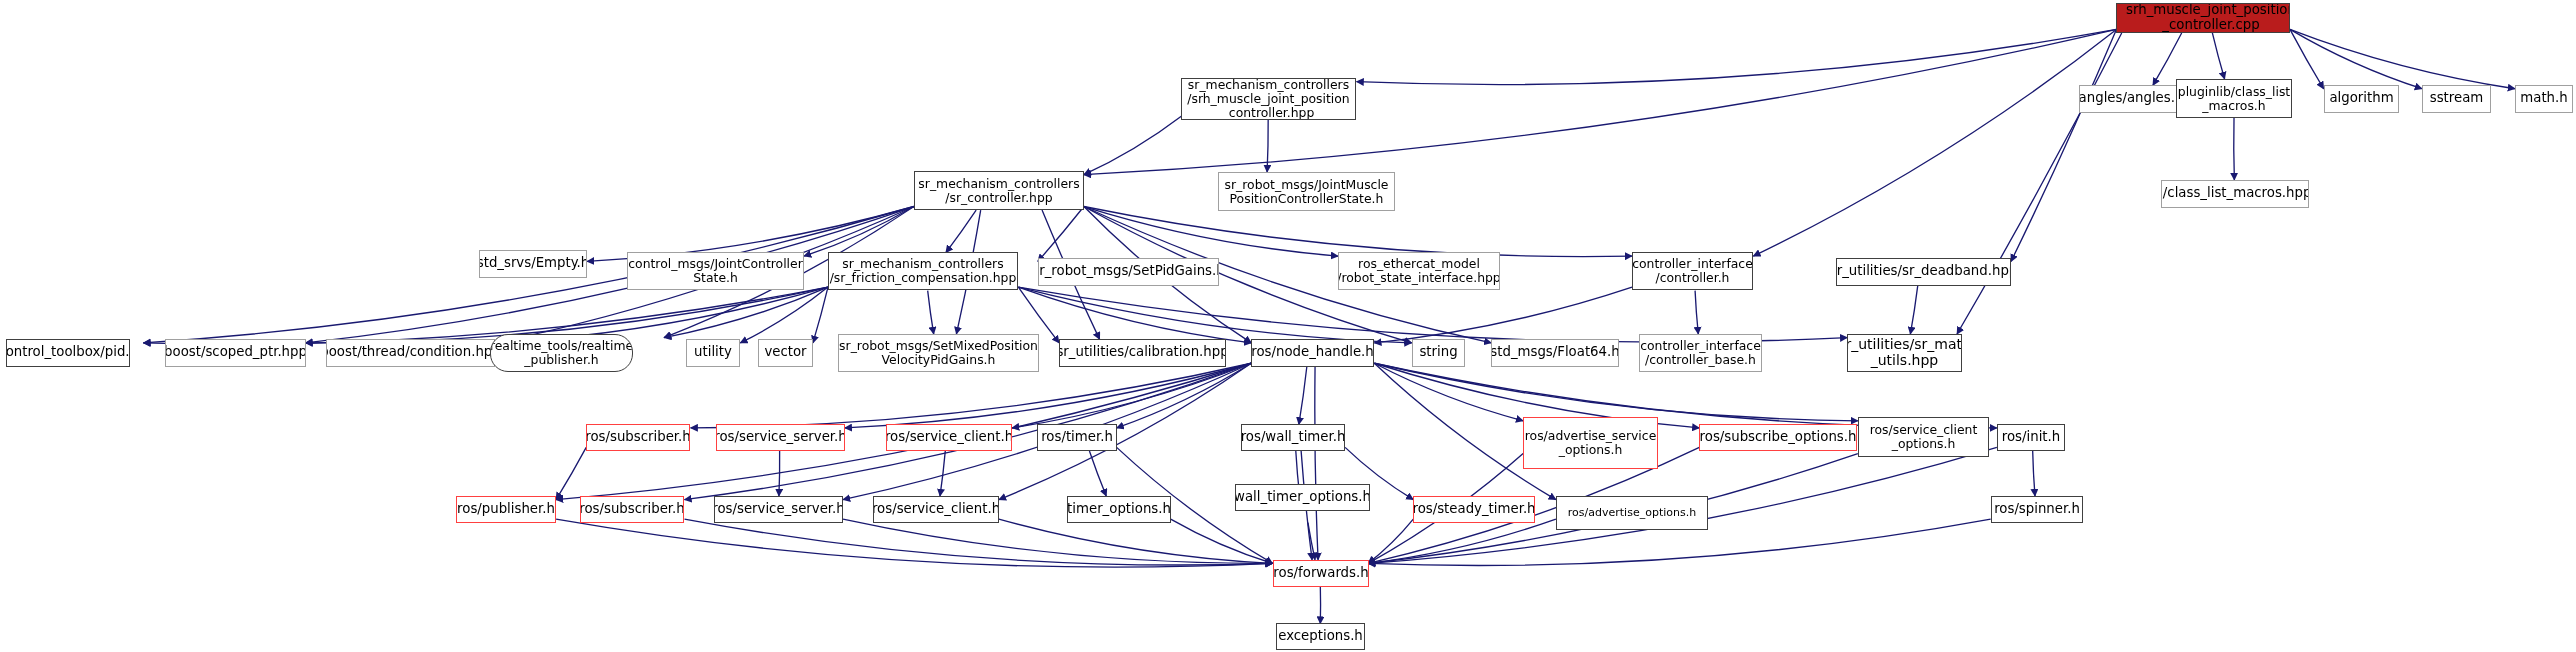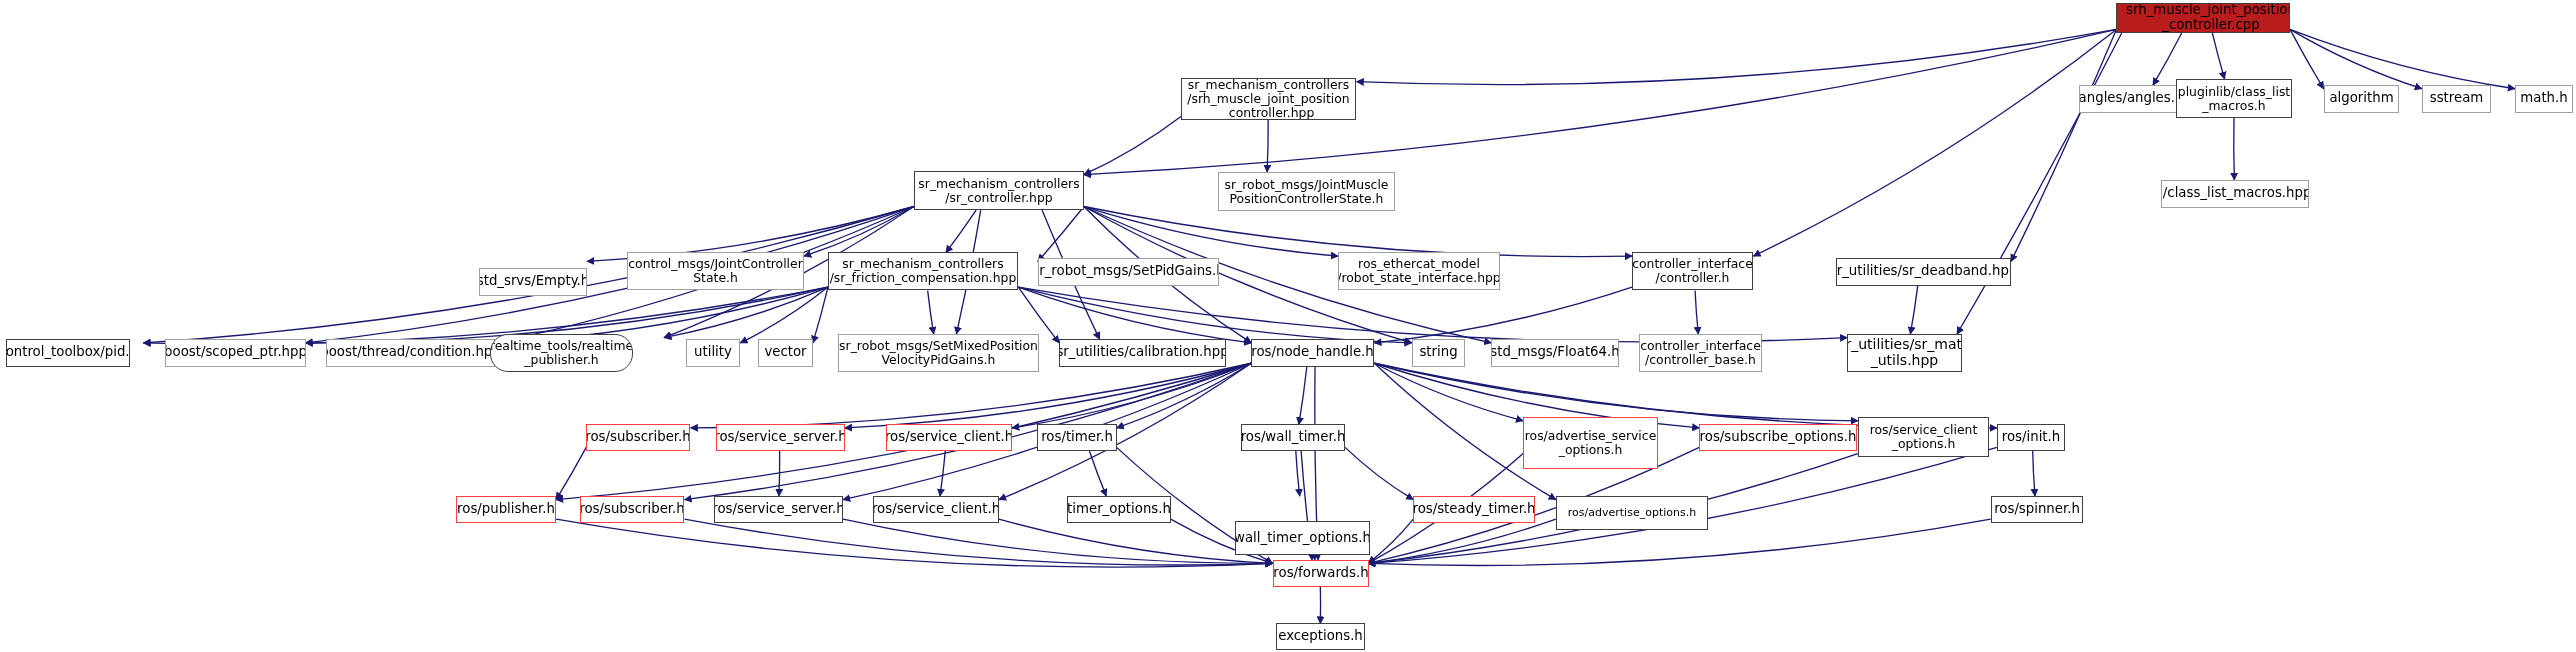--- a/index.html
+++ b/index.html
@@ -118,21 +118,21 @@
       <div class="node dark" style="left: 2176px; top: 79px; width: 116px; height: 39px; font-size: 12.4px;"><span>pluginlib/class_list
 _macros.h</span></div>
       <div class="node gray" style="left: 2324px; top: 85px; width: 75px; height: 27.5px; font-size: 13.3px;"><span>algorithm</span></div>
       <div class="node gray" style="left: 2422px; top: 85px; width: 69px; height: 27.5px; font-size: 13.3px;"><span>sstream</span></div>
       <div class="node gray" style="left: 2515px; top: 85px; width: 58px; height: 27.5px; font-size: 13.3px;"><span>math.h</span></div>
       <div class="node gray" style="left: 2161px; top: 180px; width: 148px; height: 27.5px; font-size: 13.3px;"><span>./class_list_macros.hpp</span></div>
       <div class="node dark" style="left: 914px; top: 171px; width: 170px; height: 39px; font-size: 12.4px;"><span>sr_mechanism_controllers
 /sr_controller.hpp</span></div>
       <div class="node gray" style="left: 1178px; top: 172px; width: 177px; height: 39px; font-size: 12.4px; margin-left: 40px;"><span>sr_robot_msgs/JointMuscle
 PositionControllerState.h</span></div>
-      <div class="node gray" style="left: 479px; top: 268px; width: 108px; height: 27.5px; font-size: 13.3px; text-align: center;"><span>std_srvs/Empty.h</span></div>
+      <div class="node gray" style="left: 479px; top: 250px; width: 108px; height: 27.5px; font-size: 13.3px; text-align: center;"><span>std_srvs/Empty.h</span></div>
       <div class="node gray" style="left: 627px; top: 252px; width: 177px; height: 38px; font-size: 12.4px;"><span>control_msgs/JointController
 State.h</span></div>
       <div class="node dark" style="left: 828px; top: 252px; width: 190px; height: 38px; font-size: 12.4px;"><span>sr_mechanism_controllers
 /sr_friction_compensation.hpp</span></div>
       <div class="node gray" style="left: 1038px; top: 258px; width: 181px; height: 27.5px; font-size: 13.3px;"><span>sr_robot_msgs/SetPidGains.h</span></div>
       <div class="node gray" style="left: 1338px; top: 252px; width: 162px; height: 38px; font-size: 12.4px;"><span>ros_ethercat_model
 /robot_state_interface.hpp</span></div>
       <div class="node dark" style="left: 1632px; top: 252px; width: 121px; height: 38px; font-size: 12.4px;"><span>controller_interface
 /controller.h</span></div>
       <div class="node dark" style="left: 1836px; top: 258px; width: 175px; height: 27.5px; font-size: 13.3px;"><span>sr_utilities/sr_deadband.hpp</span></div>
@@ -162,21 +162,21 @@
 _options.h</span></div>
       <div class="node red" style="left: 1699px; top: 424px; width: 158px; height: 26.6px; font-size: 13.3px;"><span>ros/subscribe_options.h</span></div>
       <div class="node dark" style="left: 1858px; top: 417px; width: 131px; height: 40px; font-size: 12.4px;"><span>ros/service_client
 _options.h</span></div>
       <div class="node dark" style="left: 1997px; top: 424px; width: 68px; height: 26.6px; font-size: 13.3px;"><span>ros/init.h</span></div>
       <div class="node red" style="left: 456px; top: 496px; width: 100px; height: 26.6px; font-size: 13.3px;"><span>ros/publisher.h</span></div>
       <div class="node red" style="left: 580px; top: 496px; width: 104px; height: 26.6px; font-size: 13.3px;"><span>ros/subscriber.h</span></div>
       <div class="node dark" style="left: 714px; top: 496px; width: 129px; height: 26.6px; font-size: 13.3px;"><span>ros/service_server.h</span></div>
       <div class="node dark" style="left: 873px; top: 496px; width: 126px; height: 26.6px; font-size: 13.3px;"><span>ros/service_client.h</span></div>
       <div class="node dark" style="left: 1067px; top: 496px; width: 104px; height: 26.6px; font-size: 13.3px;"><span>timer_options.h</span></div>
-      <div class="node dark" style="left: 1235px; top: 521px; width: 135px; height: 34px; font-size: 13.3px;"><span>wall_timer_options.h</span></div>
+      <div class="node dark" style="left: 1235px; top: 484px; width: 135px; height: 27px; font-size: 13.3px;"><span>wall_timer_options.h</span></div>
       <div class="node red" style="left: 1413px; top: 496px; width: 122px; height: 26.6px; font-size: 13.3px;"><span>ros/steady_timer.h</span></div>
       <div class="node dark" style="left: 1556px; top: 496px; width: 152px; height: 34px; font-size: 11px;"><span>ros/advertise_options.h</span></div>
       <div class="node dark" style="left: 1991px; top: 496px; width: 92px; height: 26.6px; font-size: 13.3px;"><span>ros/spinner.h</span></div>
       <div class="node red" style="left: 1273px; top: 560px; width: 96px; height: 26.6px; font-size: 13.3px;"><span>ros/forwards.h</span></div>
       <div class="node dark" style="left: 1276px; top: 623px; width: 89px; height: 26.6px; font-size: 13.3px; align-items: center;"><span>exceptions.h</span></div>
     </div>
 </div>
 
 
 </body></html>

